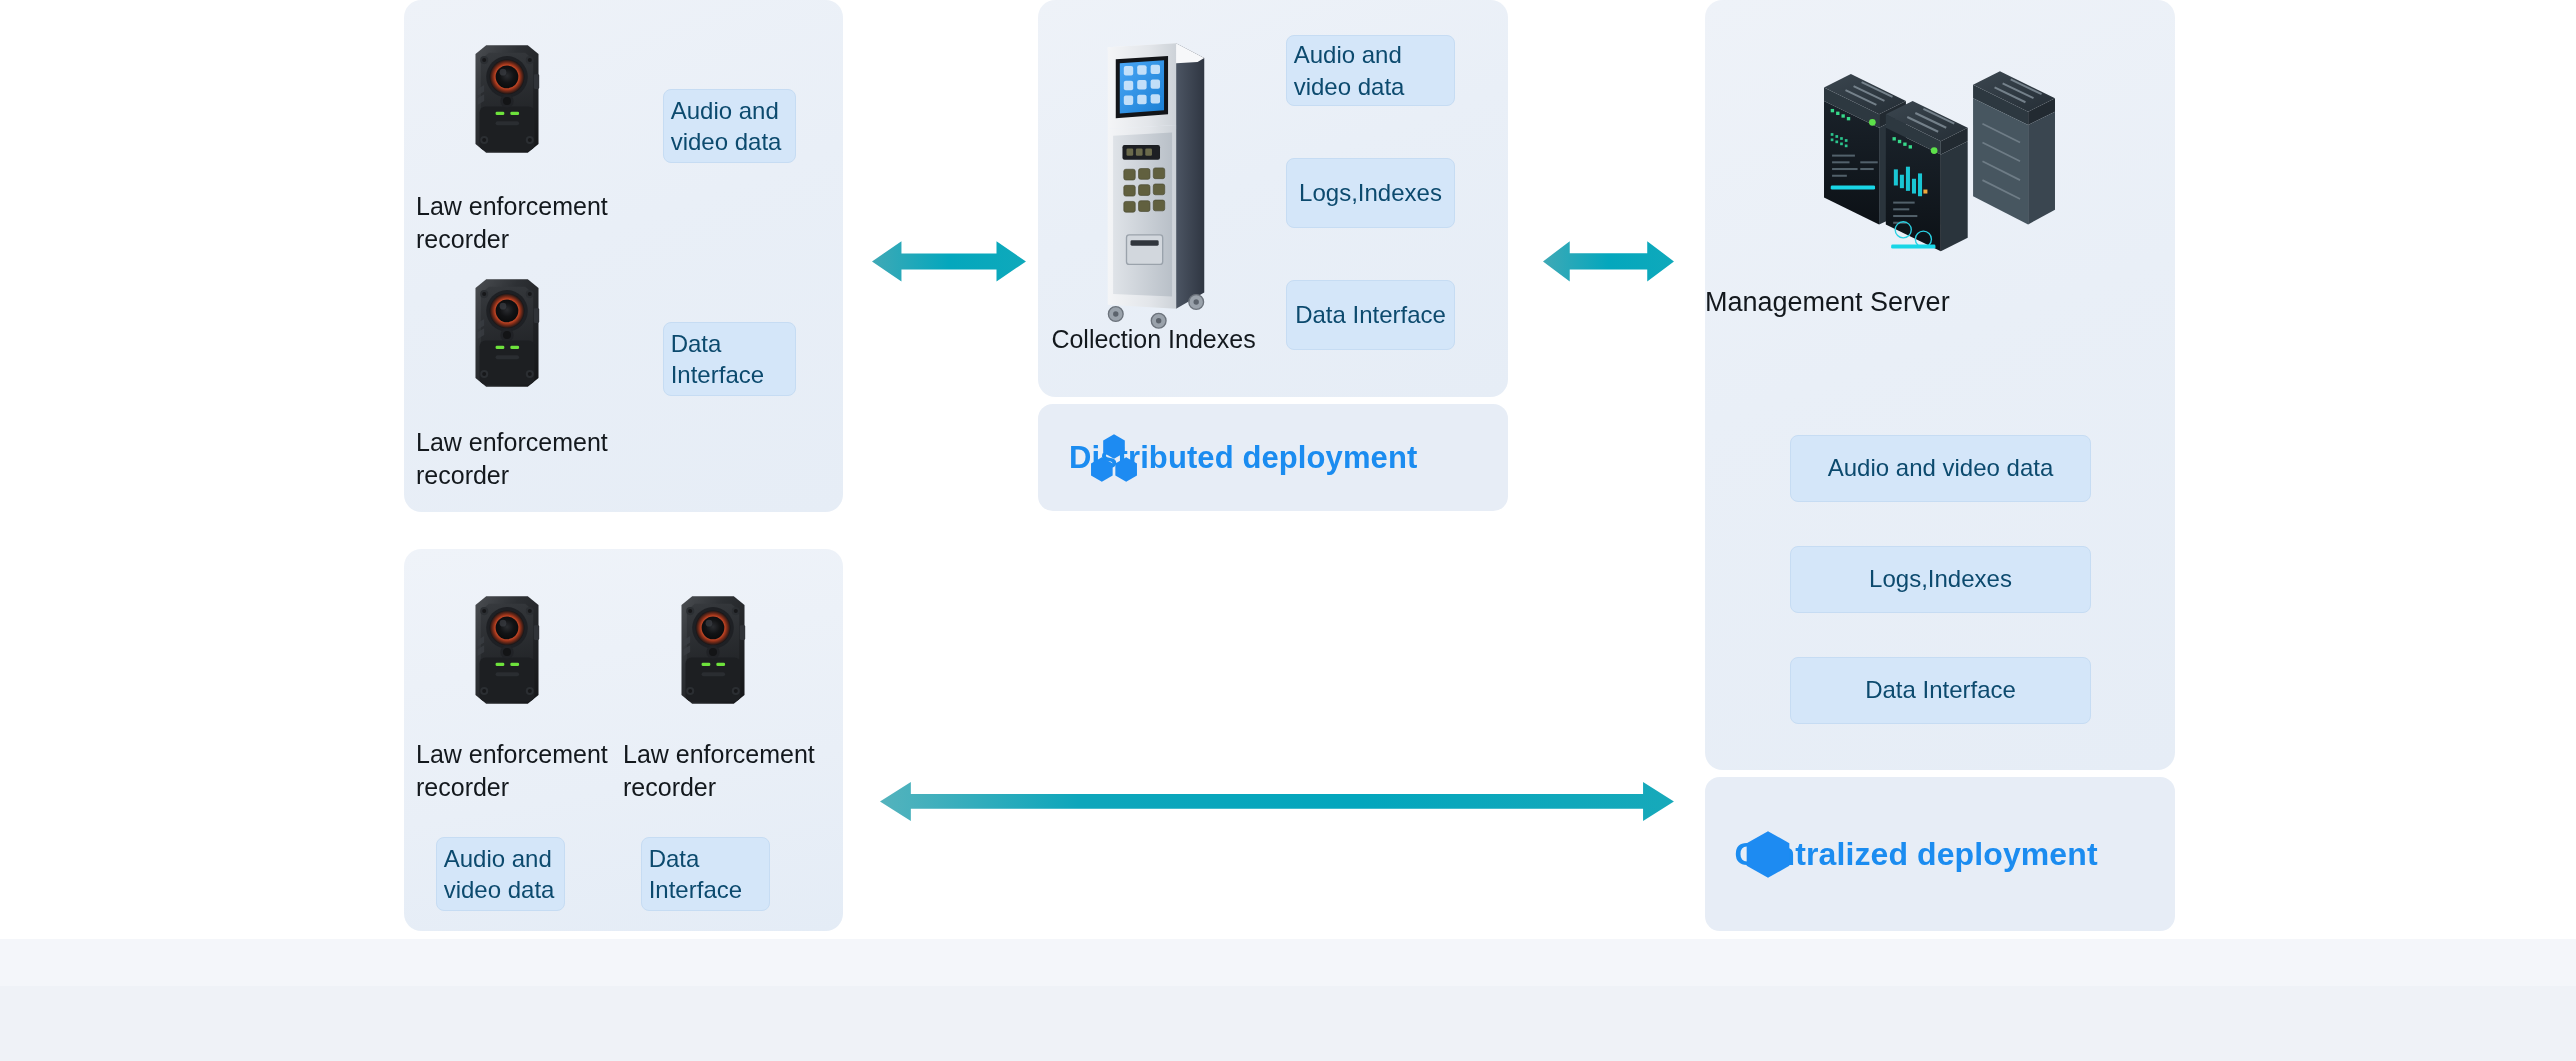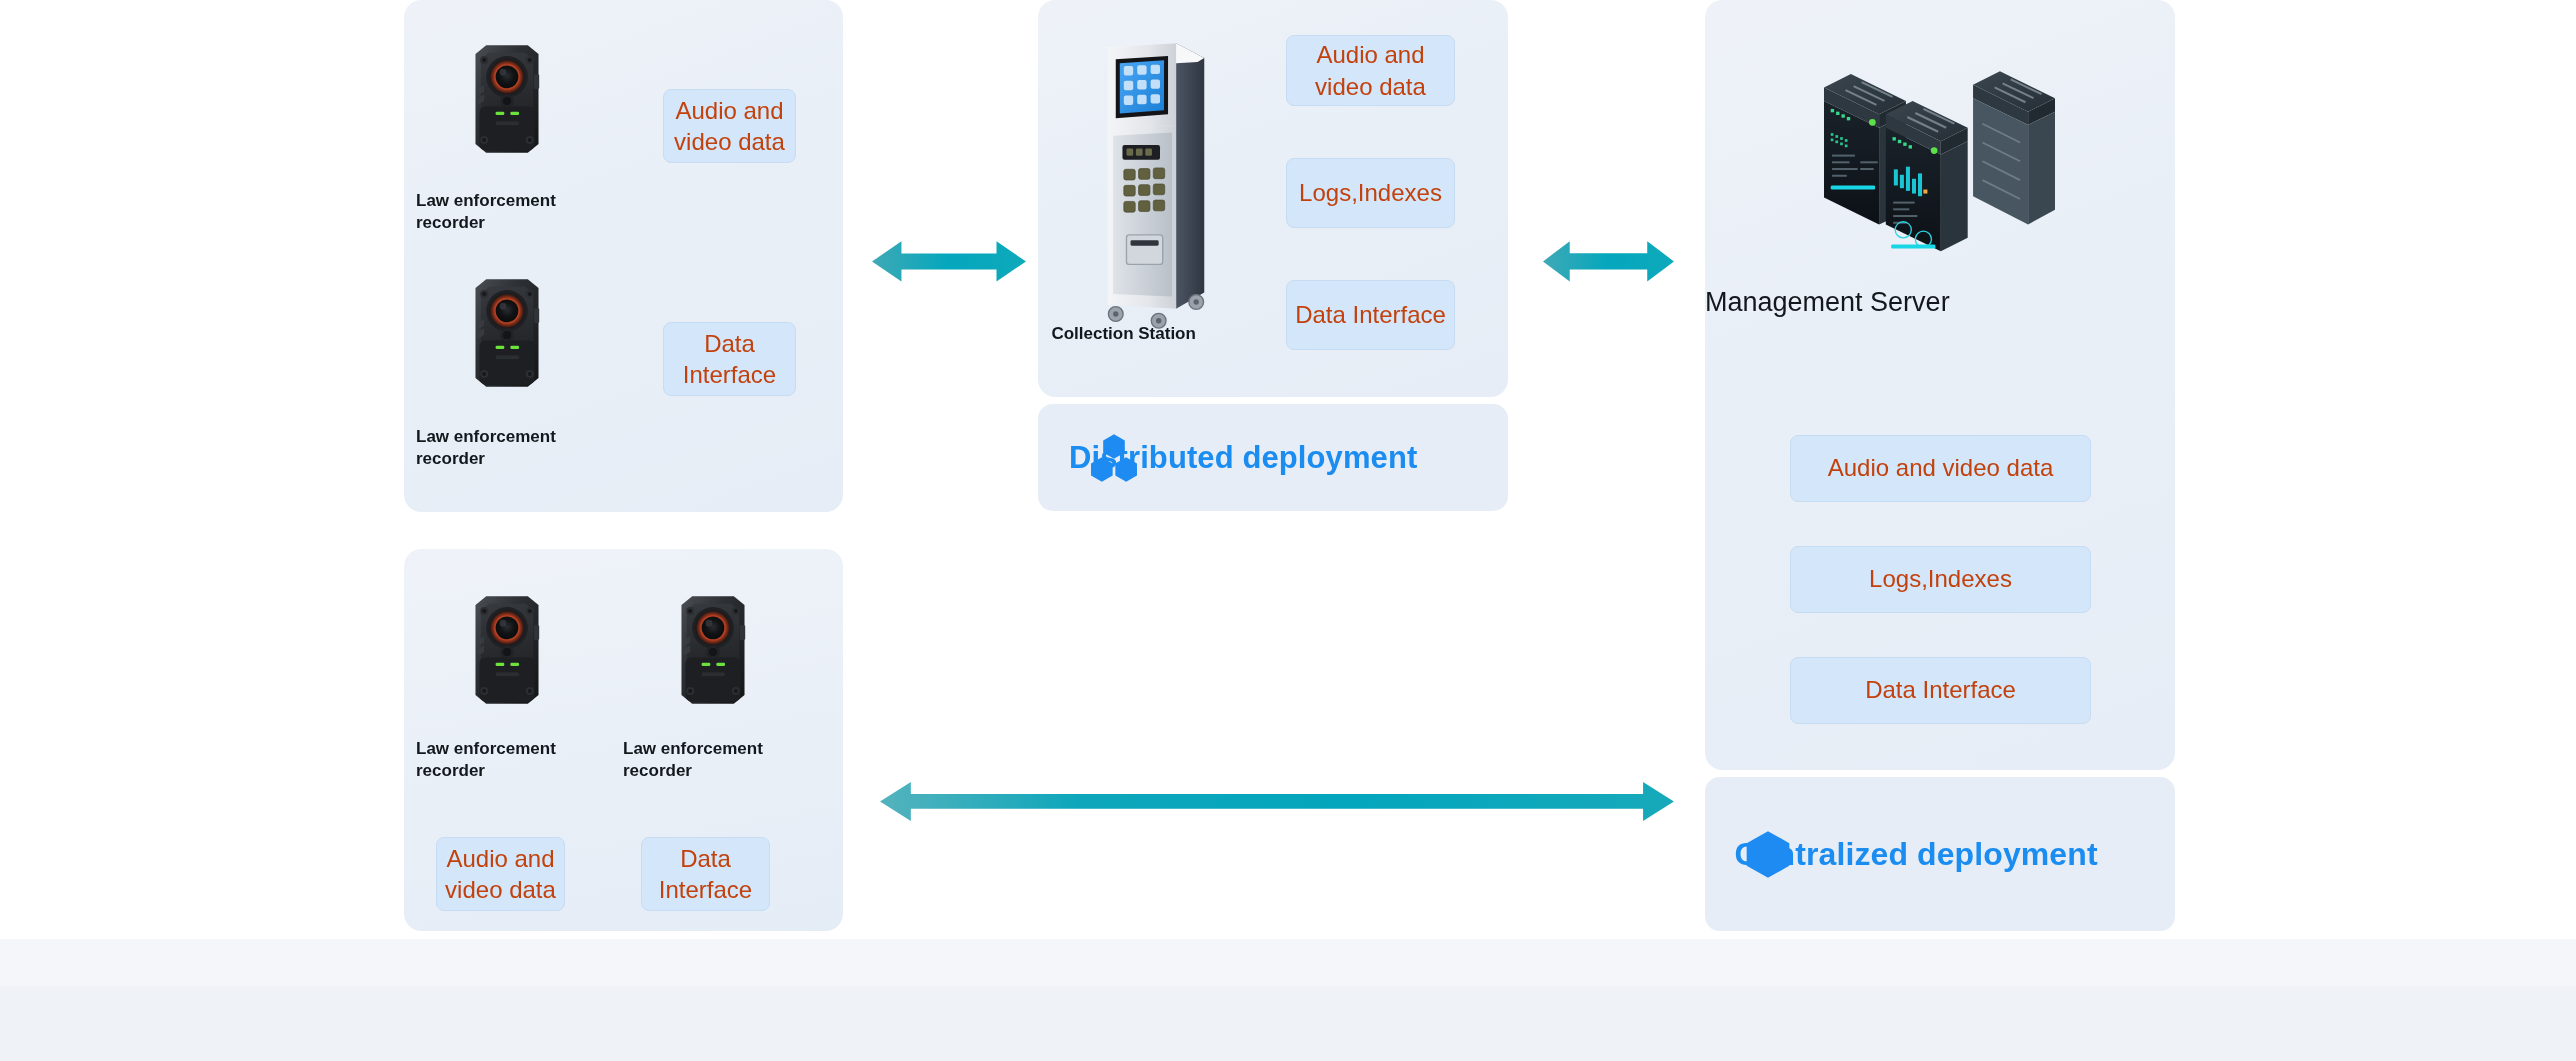--- a/index.html
+++ b/index.html
@@ -40,36 +40,36 @@
     display: flex; align-items: center;
   }
 
   
   .chip {
     position: absolute;
     background: #d4e6f9;
     border: 1.3px solid #c6dcf3;
     border-radius: 8px;
     display: flex; align-items: center; justify-content: center;
-    text-align: center;
-    color: #c2410c;
+    text-align: left;
+    color: #0c4a6e;
     font-size: 24px;
     line-height: 1.28;
     font-weight: 400;
     padding: 4px 6.7px;
   }
   .chip.two-line { line-height: 1.3; }
 
   
   .caption {
     position: absolute;
     color: #13181d;
-    font-size: 17px;
+    font-size: 25px;
     line-height: 1.32;
-    font-weight: 700;
+    font-weight: 400;
     white-space: pre-line;
   }
   .caption.center { }
 
   
   .deploy-label {
     color: #1b8cf0;
     font-weight: bold;
     font-size: 31px;
     letter-spacing: 0.1px;
@@ -345,21 +345,21 @@
 
         <circle cx="28" cy="428" r="11" fill="#9aa2ab" stroke="#6b727b" stroke-width="2"></circle>
         <circle cx="28" cy="428" r="4" fill="#5c636c"></circle>
         <circle cx="92" cy="438" r="11" fill="#9aa2ab" stroke="#6b727b" stroke-width="2"></circle>
         <circle cx="92" cy="438" r="4" fill="#5c636c"></circle>
         <circle cx="148" cy="410" r="11" fill="#9aa2ab" stroke="#6b727b" stroke-width="2"></circle>
         <circle cx="148" cy="410" r="4" fill="#5c636c"></circle>
       </svg>
     </div>
 
-    <div class="caption center" style="left:13.4px; top:323px; width:215px;">Collection Station</div>
+    <div class="caption center" style="left:13.4px; top:323px; width:215px;">Collection Indexes</div>
 
     <div class="chip two-line" style="left:248px; top:35px; width:169px; height:71px;">Audio and
 video data</div>
     <div class="chip" style="left:248px; top:158px; width:169px; height:70px;">Logs,Indexes</div>
     <div class="chip" style="left:248px; top:280px; width:169px; height:70px;">Data Interface</div>
   </div>
 
   <div class="deploy-strip" style="left:1038px; top:404px; width:470px; height:107px;">
     <div class="hex-icon" style="margin-left:51px; width:50px; height:50px;">
       <svg viewBox="0 0 74 74">

